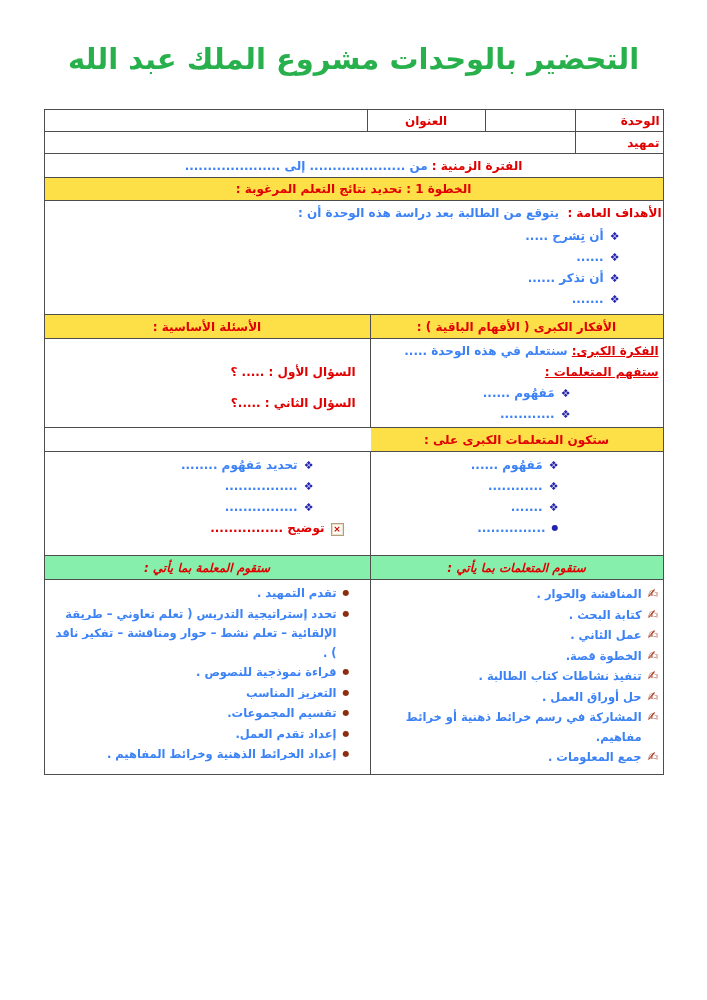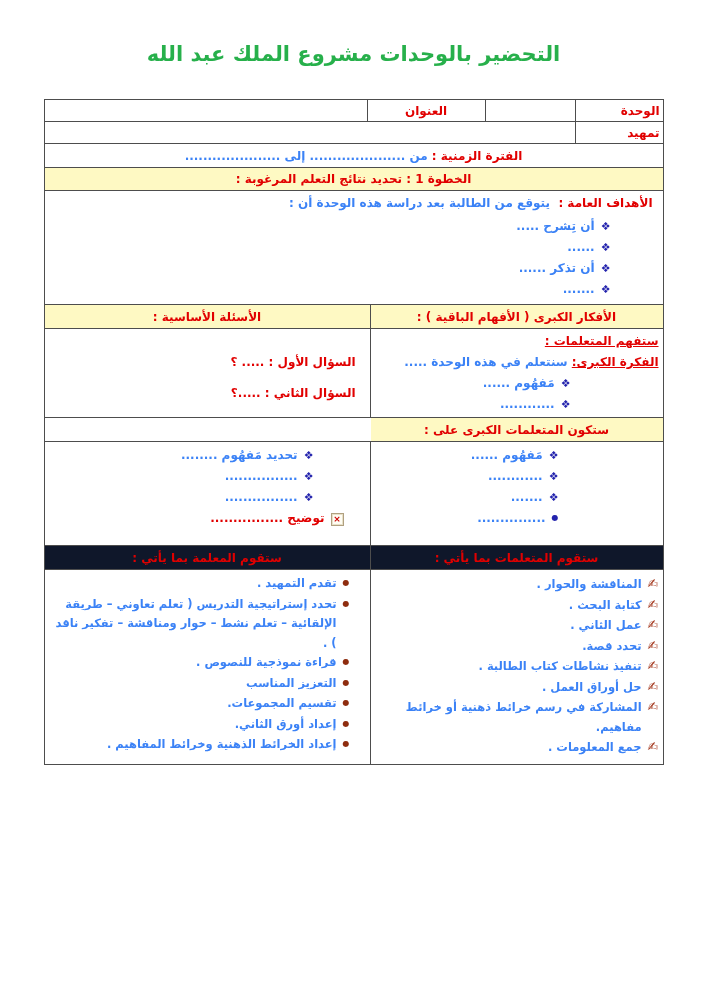--- a/index.html
+++ b/index.html
@@ -3,59 +3,59 @@
 <meta charset="utf-8">
 <style>
   html,body{margin:0;padding:0;}
   body{
     width:707px;height:1000px;background:#ffffff;
     font-family:"DejaVu Sans","Liberation Sans",sans-serif;
     font-weight:bold;color:#222;direction:rtl;overflow:hidden;
   }
   .doc-title{
     margin-top:42px;text-align:center;
-    font-size:21px;font-weight:bold;color:#27b04b;letter-spacing:0.5px;
+    font-size:29px;font-weight:bold;color:#27b04b;letter-spacing:0.5px;
   }
   .tbl{
     width:618px;margin:33px auto 0;border:1px solid #4d4d4d;
     font-size:12px;
   }
   .row{display:grid;border-top:1px solid #4d4d4d;align-items:stretch;}
   .row:first-child{border-top:none;}
   .c{padding:0 3px;min-height:100%;box-sizing:border-box;}
   .c + .c{border-right:1px solid #4d4d4d;}
   
   .r-unit{grid-template-columns:87px 90px 118px 1fr;min-height:21px;}
   .r-intro{grid-template-columns:87px 1fr;min-height:21px;}
   .r-single{grid-template-columns:1fr;}
   .r-two{grid-template-columns:292px 1fr;}
   .hcell{display:flex;align-items:center;}
   .center{justify-content:center;text-align:center;}
-  .greenbg{background:#fef9c3;text-align:center;}
-  .pinkbg{background:#0f172a;}
+  .greenbg{background:#fde047;text-align:center;}
+  .pinkbg{background:#86efac;font-style:italic;}
   .red{color:#e10000;}
   .blue{color:#3b82f6;}
   .u{text-decoration:underline;}
   .min23{min-height:23px;}
   .min22{min-height:22px;}
   
   .line{line-height:21px;text-align:right;}
   .li{display:flex;align-items:baseline;line-height:21px;text-align:right;}
   .b{margin-left:6px;flex:0 0 auto;}
   .b-diamond{color:#2323ad;font-size:11px;}
   .b-dot-blue{color:#2323ad;font-size:8px;position:relative;top:-2px;}
   .b-dot-maroon{color:#8e2c0e;font-size:8px;position:relative;top:-2px;}
   .b-pen{color:#a53a20;font-size:13px;}
   .box-x{
     display:inline-block;width:11px;height:11px;border:1px solid #b0a080;
     background:#fffdf4;color:#cc0000;font-size:9px;line-height:11px;
     text-align:center;font-weight:bold;box-shadow:0 0 0 1px #e8e0c8 inset;
   }
   
-  .goals-cell{padding:2px 10px 4px;}
+  .goals-cell{padding:2px 1px 4px;}
   .goals-list{padding-right:42px;margin-top:2px;}
   .bigidea-cell{padding:2px 4px;}
   .bigidea-list{padding-right:88px;}
   .q-cell{padding:18px 14px 0 16px;}
   .q-line{line-height:31px;text-align:right;}
   .know-cell{padding:3px 4px;}
   .know-list{padding-right:100px;}
   .able-list{padding-right:52px;}
   .neg-indent{margin-right:-30px;}
   .act-cell{padding:4px 4px 6px;}
@@ -121,25 +121,25 @@
     </div>
   </div>
 
   <div class="row r-two min23">
     <div class="c hcell center greenbg red">الأفكار الكبرى ( الأفهام الباقية ) :</div>
     <div class="c hcell center greenbg red">الأسئلة الأساسية :</div>
   </div>
 
   <div class="row r-two" style="min-height:83px;">
     <div class="c bigidea-cell">
-      <div class="line red u">ستفهم المتعلمات :</div>
       <div class="line">
         <span class="red u">الفكرة الكبرى:</span>
         <span class="blue">سنتعلم في هذه الوحدة .....</span>
       </div>
+      <div class="line red u">ستفهم المتعلمات :</div>
       <div class="bigidea-list">
         <div class="li">
           <span class="b b-diamond">❖</span>
           <span class="blue">مَفهُوم ......</span>
         </div>
         <div class="li">
           <span class="b b-diamond">❖</span>
           <span class="blue">............</span>
         </div>
       </div>
@@ -212,21 +212,21 @@
         <div class="li">
           <span class="b b-pen">✍</span>
           <span class="blue">كتابة البحث .</span>
         </div>
         <div class="li">
           <span class="b b-pen">✍</span>
           <span class="blue">عمل الثاني .</span>
         </div>
         <div class="li">
           <span class="b b-pen">✍</span>
-          <span class="blue">تحدد قصة.</span>
+          <span class="blue">الخطوة قصة.</span>
         </div>
         <div class="li">
           <span class="b b-pen">✍</span>
           <span class="blue">تنفيذ نشاطات كتاب الطالبة .</span>
         </div>
         <div class="li">
           <span class="b b-pen">✍</span>
           <span class="blue">حل أوراق العمل .</span>
         </div>
         <div class="li">
@@ -256,21 +256,21 @@
         <div class="li">
           <span class="b b-dot-maroon">●</span>
           <span class="blue">التعزيز المناسب</span>
         </div>
         <div class="li">
           <span class="b b-dot-maroon">●</span>
           <span class="blue">تقسيم المجموعات.</span>
         </div>
         <div class="li">
           <span class="b b-dot-maroon">●</span>
-          <span class="blue">إعداد أورق الثاني.</span>
+          <span class="blue">إعداد تقدم العمل.</span>
         </div>
         <div class="li">
           <span class="b b-dot-maroon">●</span>
           <span class="blue">إعداد الخرائط الذهنية وخرائط المفاهيم .</span>
         </div>
       </div>
     </div>
   </div>
 
 </div>

